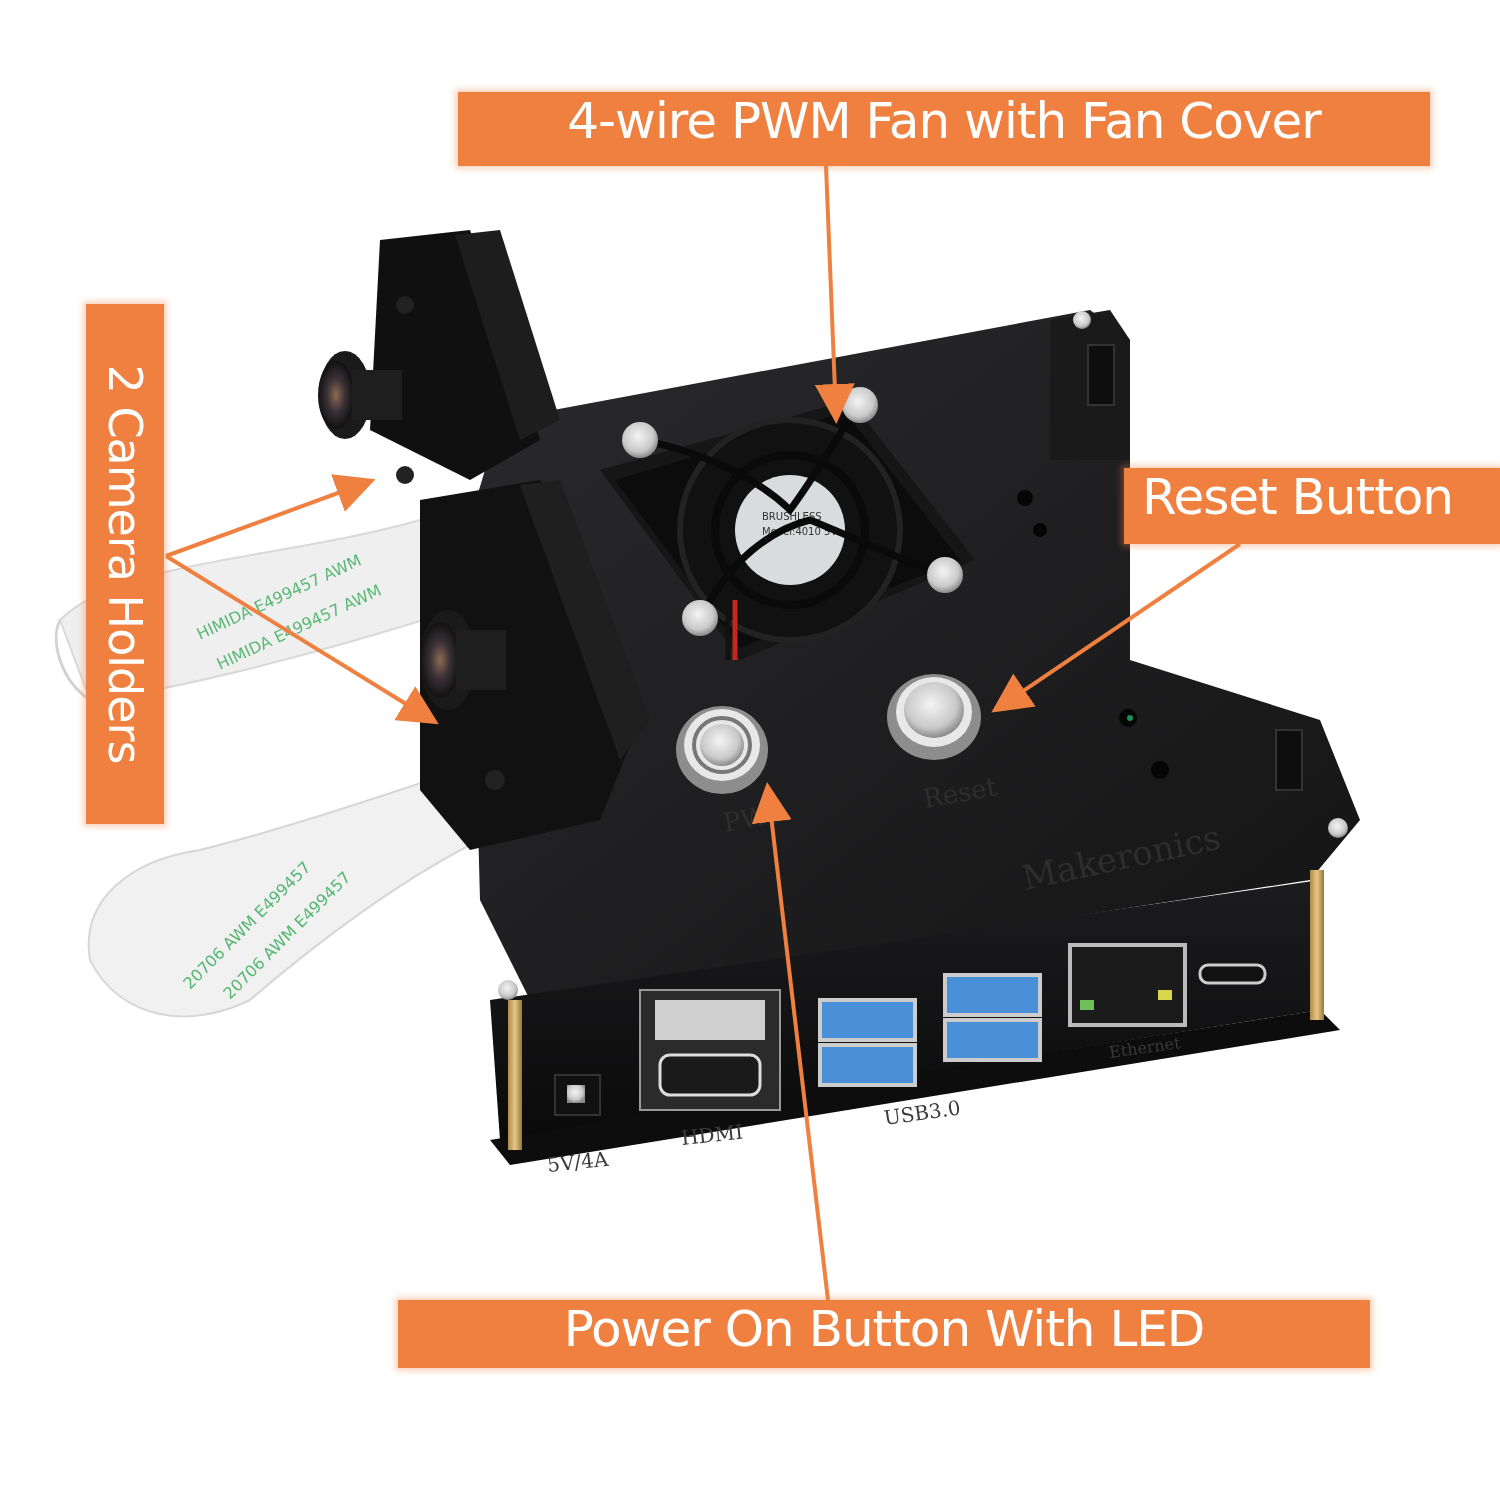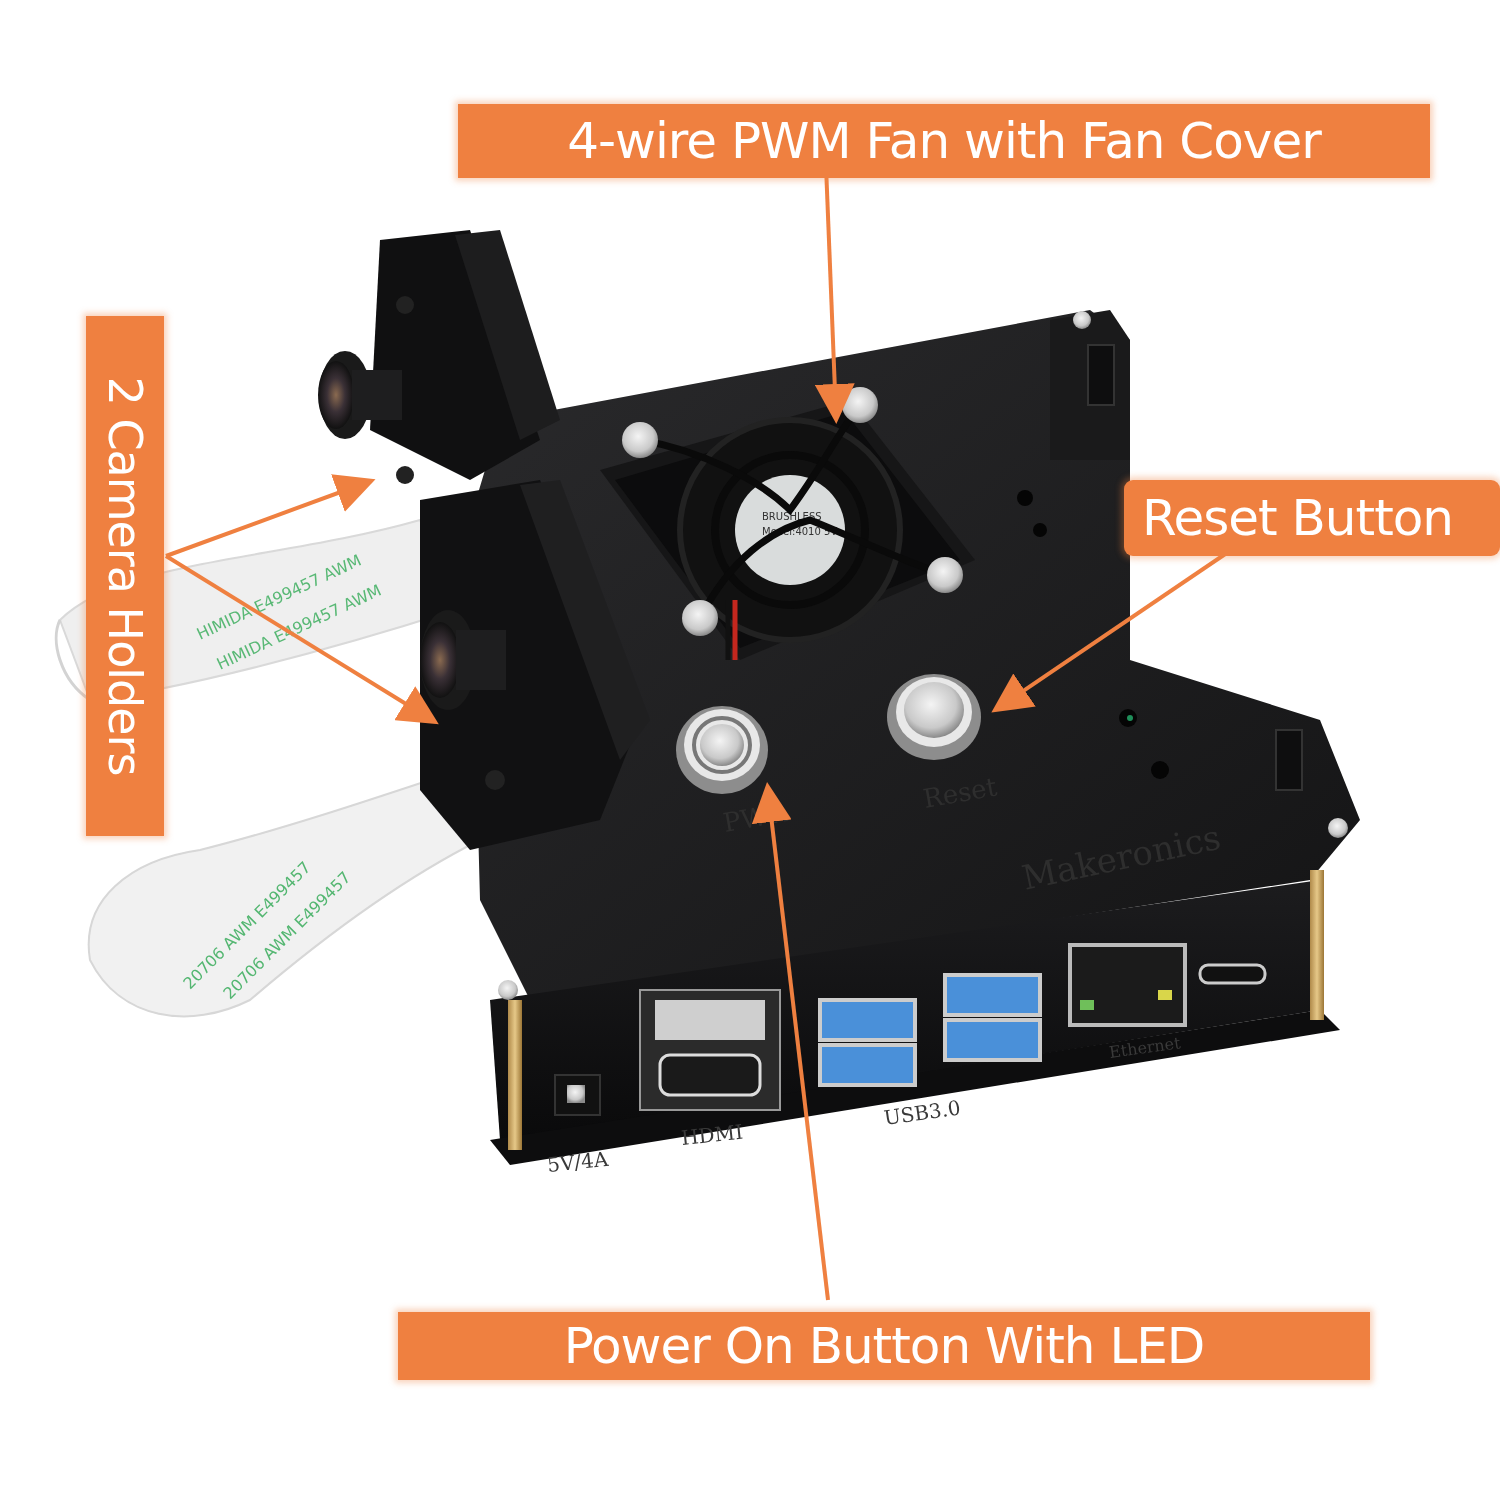--- a/index.html
+++ b/index.html
@@ -23,40 +23,37 @@
       position: absolute;
       left: 0; top: 0;
       width: 1500px; height: 1500px;
     }
     .callout {
       position: absolute;
       background: #ef8040;
       color: #ffffff;
       box-shadow: 0 0 6px 3px rgba(239, 128, 64, 0.35);
       display: flex;
-      align-items: center;
       justify-content: center;
       white-space: nowrap;
       font-family: "DejaVu Sans", "Liberation Sans", sans-serif;
       letter-spacing: -1px;
-      margin-top: 12px;
     }
     .callout-fan {
       left: 458px; top: 92px;
       width: 972px; height: 74px;
       font-size: 50px;
     }
     .callout-reset {
       left: 1124px; top: 468px;
       width: 376px; height: 76px;
       font-size: 50px;
       justify-content: flex-start;
       padding-left: 18px;
       box-sizing: border-box;
-      border-radius: 9px;
     }
     .callout-power {
       left: 398px; top: 1300px;
       width: 972px; height: 68px;
       font-size: 50px;
     }
     .callout-camera {
       left: 86px; top: 304px;
       width: 78px; height: 520px;
     }

